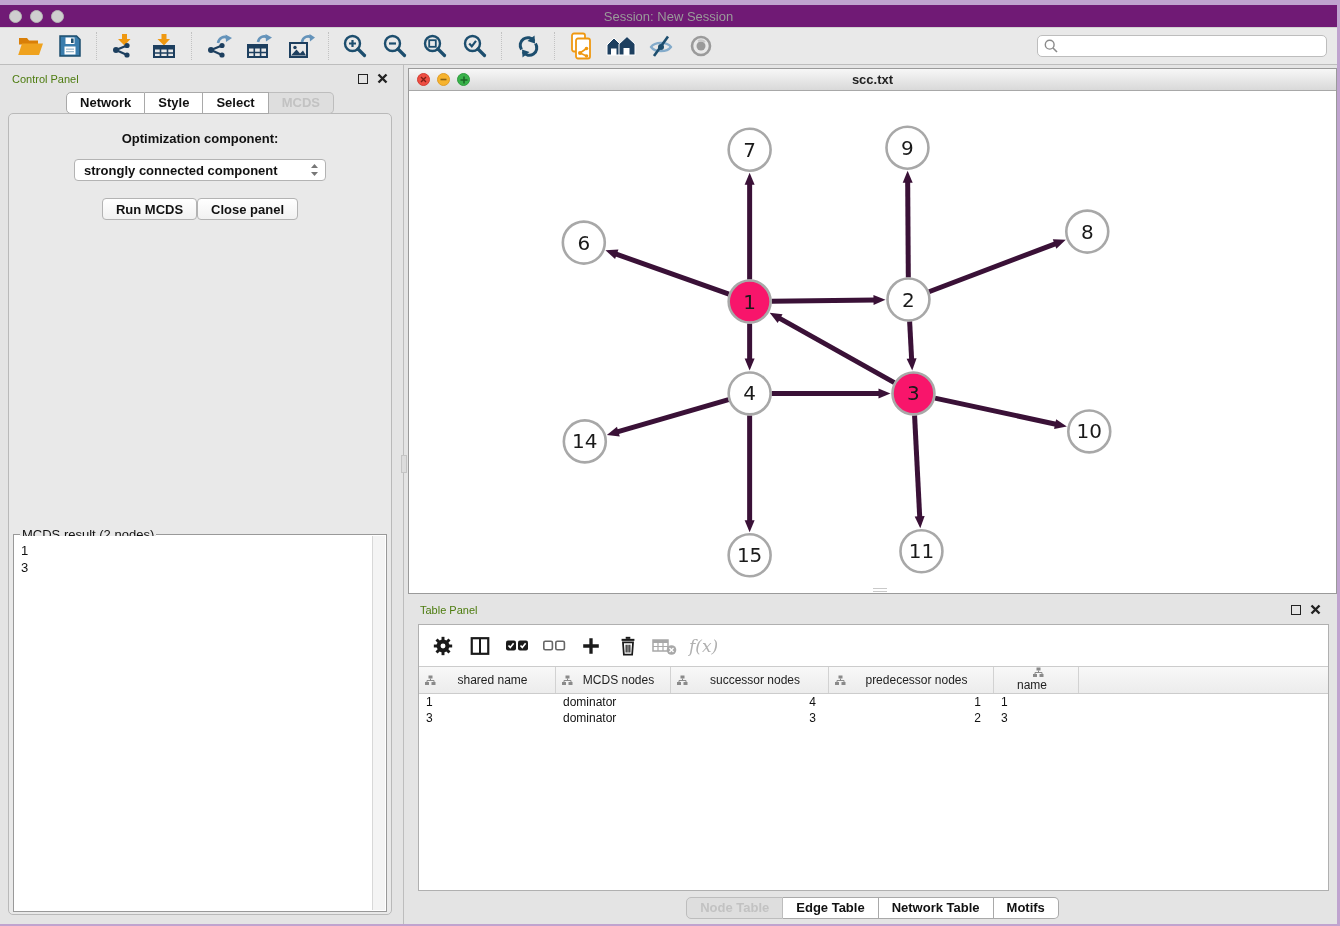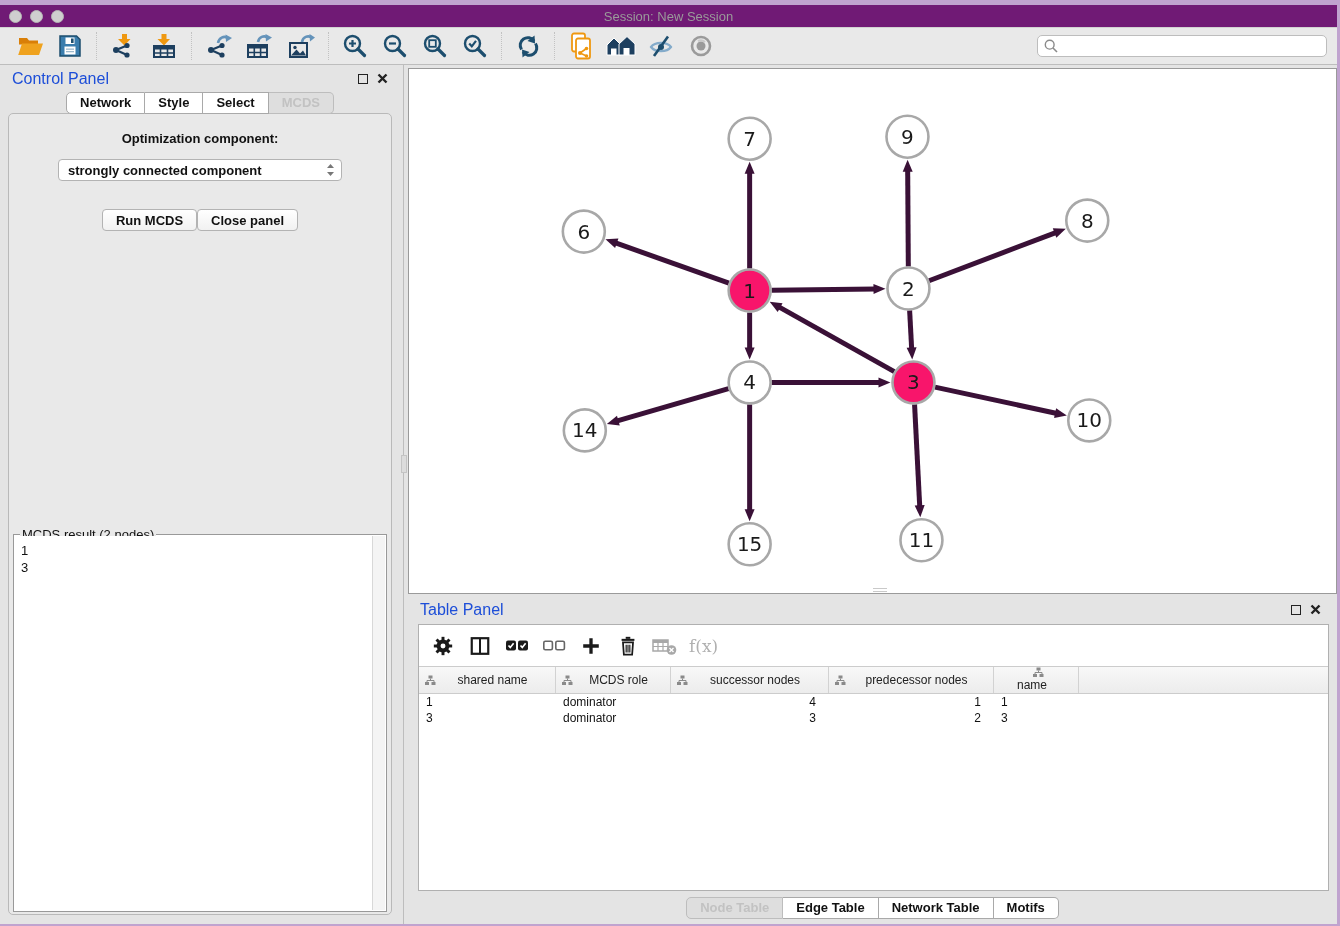--- a/index.html
+++ b/index.html
@@ -20,33 +20,33 @@
   .tb-sep { width:1px; height:28px; border-left:1px dotted #c2c2c2; margin:0 6px; }
   .searchbox { margin-left:auto; margin-right:10px; width:290px; height:22px; background:#fff; border:1px solid #bdbdbd; border-radius:5px; display:flex; align-items:center; padding:0 6px; }
   .searchbox input { border:none; outline:none; flex:1; font-size:12px; margin-left:5px; background:transparent; }
 
   
   .main { flex:1; display:flex; min-height:0; }
 
   
   .control-panel { width:400px; display:flex; flex-direction:column; background:#e4e4e4; }
   .panel-header { height:27px; display:flex; align-items:center; padding:0 12px; }
-  .panel-title { font-size:16px; color:#1d4ed8; }
+  .panel-title { font-size:11px; color:#4d7c0f; }
   .ph-icons { margin-left:auto; display:flex; gap:9px; align-items:center; }
   .float-ic { width:10px; height:10px; border:1.5px solid #222; display:inline-block; }
   .tabs-row { display:flex; justify-content:center; position:relative; z-index:2; margin-bottom:-1px; }
   .seg-tab { font-size:13px; font-weight:bold; color:#111; background:#fff; border:1px solid #a9a9a9; border-left-width:0; padding:2px 13px 3px; cursor:default; }
   .seg-tab:first-child { border-left-width:1px; border-radius:5px 0 0 5px; }
   .seg-tab:last-child { border-radius:0 5px 5px 0; }
   .seg-tab.active { background:#dedede; color:#c2c2c2; border-color:#bdbdbd; }
   .cp-body { flex:1; margin:0 8px 9px; border:1px solid #b9b9b9; border-radius:5px; background:#e9e9e9; display:flex; flex-direction:column; align-items:center; padding-top:17px; min-height:0; }
   .opt-label { font-size:13px; font-weight:bold; color:#111; }
-  .dropdown { margin-top:13px; width:284px; height:22px; background:#fff; border:1px solid #b3b3b3; border-radius:4px; display:flex; align-items:center; padding:0 6px 0 9px; }
+  .dropdown { margin-top:13px; width:252px; height:22px; background:#fff; border:1px solid #b3b3b3; border-radius:4px; display:flex; align-items:center; padding:0 6px 0 9px; }
   .dropdown .val { font-size:13px; font-weight:bold; color:#111; flex:1; }
-  .btn-row { margin-top:28px; display:flex; }
+  .btn-row { margin-top:17px; display:flex; }
   .mac-btn { height:22px; padding:0 13px; background:linear-gradient(#ffffff,#f1f1f1); border:1px solid #b3b3b3; border-radius:4px; font-size:13px; font-weight:bold; color:#111; font-family:"Liberation Sans",sans-serif; }
   .cp-spacer { flex:1; }
   .result-fieldset { align-self:stretch; margin:0 4px 2px; height:378px; border:1px solid #999; background:#fff; position:relative; }
   .result-legend { position:absolute; top:-8px; left:6px; background:#e9e9e9; font-size:13px; color:#111; padding:0 2px; }
   .result-area { position:absolute; inset:1px 14px 1px 1px; background:#fff; padding:6px 4px 0 6px; font-size:13px; color:#111; line-height:17px; }
   .result-scroll { position:absolute; top:1px; bottom:1px; right:1px; width:13px; background:#f4f4f4; border-left:1px solid #d8d8d8; }
 
   
   .v-divider { width:8px; position:relative; background:#e4e4e4; }
   .v-divider::before { content:""; position:absolute; left:3px; top:0; bottom:0; width:1px; background:#bdbdbd; }
@@ -68,21 +68,21 @@
   .net-canvas { flex:1; position:relative; background:#fff; }
   .net-canvas svg { position:absolute; inset:0; }
   .net-resize-handle { position:absolute; bottom:1px; left:50%; width:14px; height:4px; border-top:1px solid #c9c9c9; border-bottom:1px solid #c9c9c9; }
 
   
   .table-panel { flex:1; margin-top:3px; display:flex; flex-direction:column; background:#e4e4e4; min-height:0; }
   .tp-header { height:25px; display:flex; align-items:center; padding:0 16px 0 12px; }
   .tp-box { flex:1; margin:2px 8px 0 10px; border:1px solid #b0b0b0; background:#fff; display:flex; flex-direction:column; min-height:0; }
   .tp-toolbar { height:41px; display:flex; align-items:center; gap:7px; padding-left:9px; }
   .tp-tb-btn { width:30px; height:30px; display:flex; align-items:center; justify-content:center; }
-  .fx-label { font-size:17px; color:#b0b0b0; font-family:"DejaVu Serif", serif; margin-left:2px; }
+  .fx-label { font-size:17px; font-style:italic; color:#b0b0b0; font-family:"DejaVu Serif", serif; margin-left:2px; }
   .tbl-header { display:flex; height:28px; background:linear-gradient(#f8f8f8,#ececec); border-top:1px solid #ccc; border-bottom:1px solid #ccc; }
   .th-cell { display:flex; align-items:center; border-right:1px solid #d2d2d2; font-size:12px; color:#222; }
   .th-cell .th-ic { margin:0 2px 0 6px; flex:none; }
   .th-cell .th-lab { flex:1; text-align:center; padding-right:8px; }
   .tbl-row { display:flex; height:16px; align-items:center; }
   .td-cell { font-size:12px; color:#111; overflow:hidden; white-space:nowrap; }
   .al { text-align:left; padding-left:7px; }
   .ar { text-align:right; padding-right:13px; }
   .tp-tabs { height:33px; display:flex; align-items:center; justify-content:center; }
 
@@ -294,20 +294,40 @@
       </div>
     </div>
 
     <div class="v-divider">
           <div class="v-handle"></div>
         </div>
 
     <div class="right-col">
 
       <div class="net-window">
+        <div class="net-titlebar">
+          <div class="traffic">
+            <span class="tf red">
+                  <svg width="7" height="7" viewBox="0 0 7 7">
+                    <path d="M1 1 L6 6 M6 1 L1 6" stroke="#7e2018" stroke-width="1.4"></path>
+                  </svg>
+                </span>
+            <span class="tf yellow">
+                  <svg width="7" height="3" viewBox="0 0 7 3">
+                    <path d="M0.5 1.5 H6.5" stroke="#8a6214" stroke-width="1.6"></path>
+                  </svg>
+                </span>
+            <span class="tf green">
+                  <svg width="8" height="8" viewBox="0 0 8 8">
+                    <path d="M4 0.5 V7.5 M0.5 4 H7.5" stroke="#1c6426" stroke-width="1.5"></path>
+                  </svg>
+                </span>
+          </div>
+          <div class="net-title">scc.txt</div>
+        </div>
         <div class="net-canvas">
           <svg id="graph-svg" width="100%" height="100%" viewBox="0 0 928 501" preserveAspectRatio="xMidYMid meet">
                 <line x1="341" y1="188" x2="341" y2="91" stroke="#3a1137" stroke-width="5"></line>
                 <polygon points="341,81 346,93 336,93" fill="#3a1137"></polygon>
                 <line x1="320.2704010139021" y1="202.63225096277242" x2="206.0943984791469" y2="162.05162355584136" stroke="#3a1137" stroke-width="5"></line>
                 <polygon points="196.67185348546602,158.70264672073793 209.65339589543478,158.0101464260216 206.30441906033136,167.4326914197025" fill="#3a1137"></polygon>
                 <line x1="362.99825976902116" y1="209.72329232994943" x2="467.00261034646826" y2="208.41506150507587" stroke="#3a1137" stroke-width="5"></line>
                 <polygon points="477.00181933238696,208.28928529141652 465.0656566561142,213.4398212407671 464.9398804424548,203.4406122548484" fill="#3a1137"></polygon>
                 <line x1="341" y1="232" x2="341" y2="269" stroke="#3a1137" stroke-width="5"></line>
                 <polygon points="341,279 336,267 346,267" fill="#3a1137"></polygon>
@@ -444,21 +464,21 @@
                 </div>
                 <div class="th-cell" style="width: 115px;">
                   <svg class="th-ic" width="11" height="11" viewBox="0 0 11 11">
                     <g fill="#8a8a8a">
                       <rect x="3.5" y="0.5" width="4" height="3"></rect>
                       <rect x="0" y="7" width="4" height="3"></rect>
                       <rect x="6.5" y="7" width="4" height="3"></rect>
                     </g>
                     <path d="M5.5 3.5 V5.5 M2 7 V5.5 H9 V7" stroke="#8a8a8a" fill="none" stroke-width="1"></path>
                   </svg>
-                  <span class="th-lab">MCDS role</span>
+                  <span class="th-lab">MCDS nodes</span>
                 </div>
                 <div class="th-cell" style="width: 158px;">
                   <svg class="th-ic" width="11" height="11" viewBox="0 0 11 11">
                     <g fill="#8a8a8a">
                       <rect x="3.5" y="0.5" width="4" height="3"></rect>
                       <rect x="0" y="7" width="4" height="3"></rect>
                       <rect x="6.5" y="7" width="4" height="3"></rect>
                     </g>
                     <path d="M5.5 3.5 V5.5 M2 7 V5.5 H9 V7" stroke="#8a8a8a" fill="none" stroke-width="1"></path>
                   </svg>

